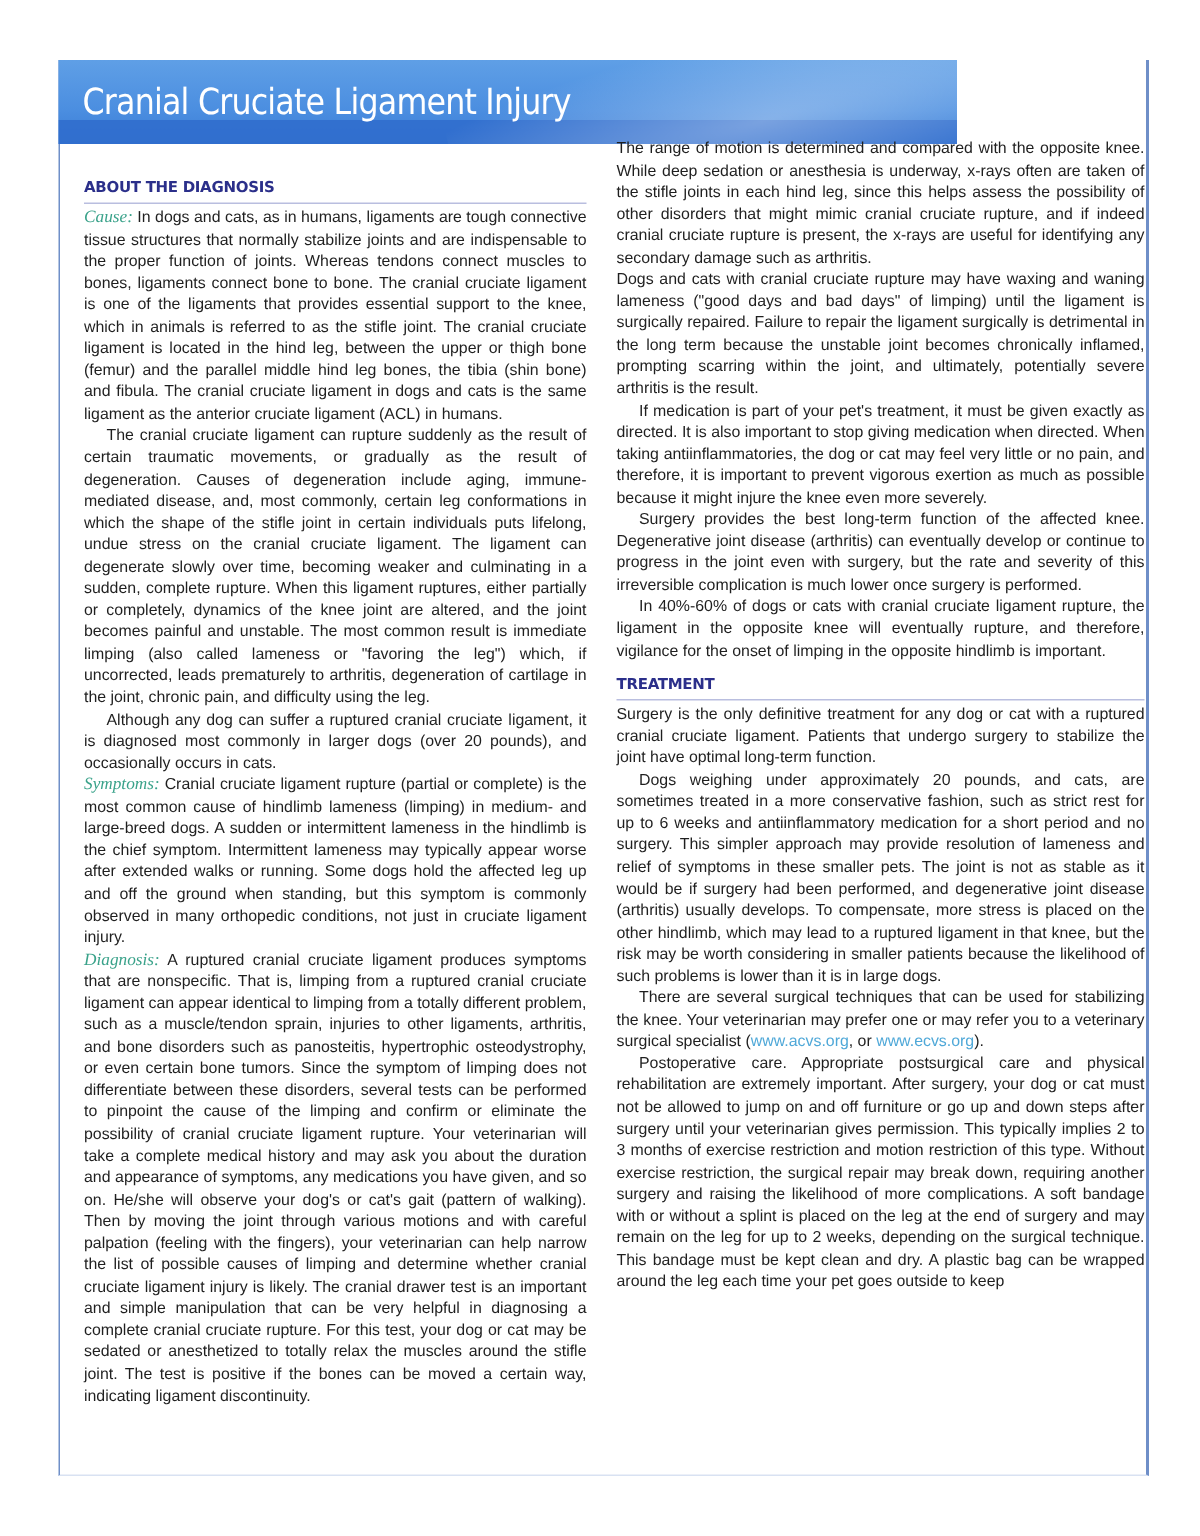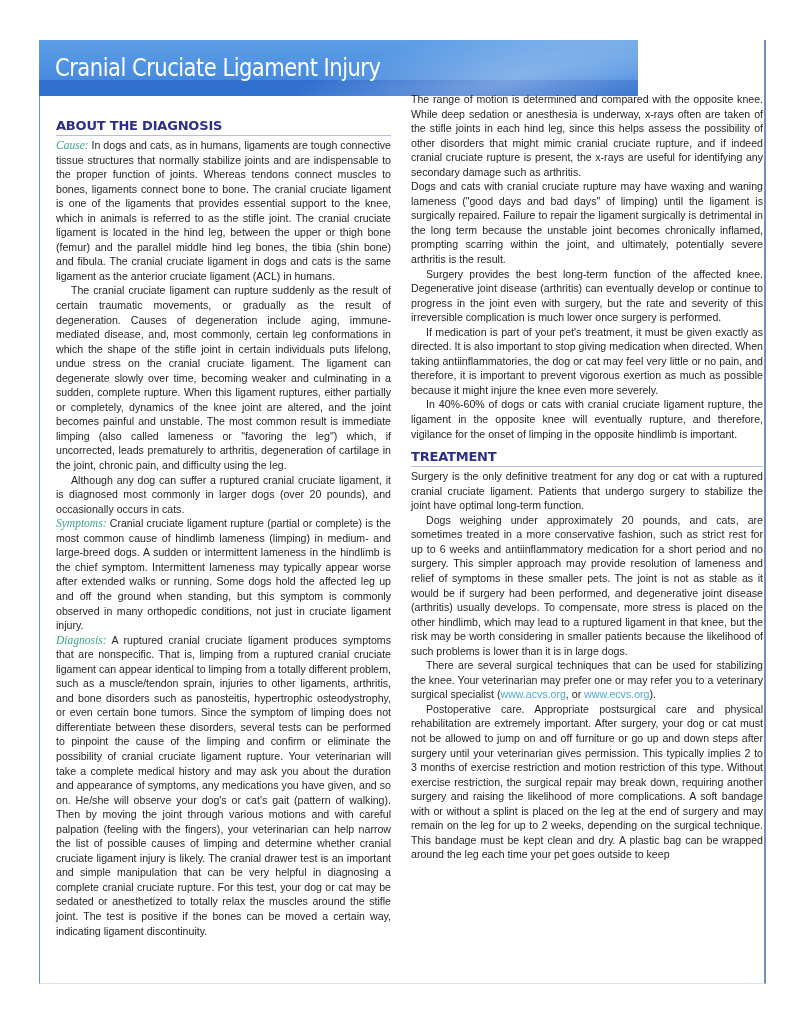--- a/index.html
+++ b/index.html
@@ -28,21 +28,21 @@
     font-family: "DejaVu Sans", sans-serif; letter-spacing: -0.6px; z-index: 2; font-weight: normal;
     transform: scaleX(0.88); transform-origin: left center;
   }
   .col {
     position: absolute; top: 92px; font-family: "Liberation Sans", sans-serif;
     font-size: 10.6px; line-height: 14.55px; color: #1f1f1f; text-align: justify;
   }
   .col-left { left: 56px; width: 335px; top: 118px; }
   .col-right { left: 411px; width: 352px; }
   .section-heading {
-    font-family: "DejaVu Sans", sans-serif; font-weight: bold; color: #2b2f8a; font-size: 13px;
+    font-family: "DejaVu Sans", sans-serif; font-weight: bold; color: #2b2f8a; font-size: 10px;
     letter-spacing: -0.2px; border-bottom: 1px solid #b9bedf; padding-bottom: 1px; margin: 0 0 2px 0;
     line-height: 16px;
   }
   p { margin: 0; }
   .indent { text-indent: 15px; }
   .lead {
     font-family: Liberation Serif, serif; font-style: italic; color: #3aa28a; font-size: 11.5px;
   }
   .gap { }
   .gap-s { margin-top: 8px; }
@@ -67,22 +67,22 @@
   <p><span class="lead">Cause:</span><span> In dogs and cats, as in humans, ligaments are tough connective tissue structures that normally stabilize joints and are indispensable to the proper function of joints. Whereas tendons connect muscles to bones, ligaments connect bone to bone. The cranial cruciate ligament is one of the ligaments that provides essential support to the knee, which in animals is referred to as the stifle joint. The cranial cruciate ligament is located in the hind leg, between the upper or thigh bone (femur) and the parallel middle hind leg bones, the tibia (shin bone) and fibula. The cranial cruciate ligament in dogs and cats is the same ligament as the anterior cruciate ligament (ACL) in humans.</span></p>
   <p class="indent">The cranial cruciate ligament can rupture suddenly as the result of certain traumatic movements, or gradually as the result of degeneration. Causes of degeneration include aging, immune-mediated disease, and, most commonly, certain leg conformations in which the shape of the stifle joint in certain individuals puts lifelong, undue stress on the cranial cruciate ligament. The ligament can degenerate slowly over time, becoming weaker and culminating in a sudden, complete rupture. When this ligament ruptures, either partially or completely, dynamics of the knee joint are altered, and the joint becomes painful and unstable. The most common result is immediate limping (also called lameness or "favoring the leg") which, if uncorrected, leads prematurely to arthritis, degeneration of cartilage in the joint, chronic pain, and difficulty using the leg.</p>
   <p class="indent">Although any dog can suffer a ruptured cranial cruciate ligament, it is diagnosed most commonly in larger dogs (over 20 pounds), and occasionally occurs in cats.</p>
   <p class="gap"><span class="lead">Symptoms:</span><span> Cranial cruciate ligament rupture (partial or complete) is the most common cause of hindlimb lameness (limping) in medium- and large-breed dogs. A sudden or intermittent lameness in the hindlimb is the chief symptom. Intermittent lameness may typically appear worse after extended walks or running. Some dogs hold the affected leg up and off the ground when standing, but this symptom is commonly observed in many orthopedic conditions, not just in cruciate ligament injury.</span></p>
   <p class="gap"><span class="lead">Diagnosis:</span><span> A ruptured cranial cruciate ligament produces symptoms that are nonspecific. That is, limping from a ruptured cranial cruciate ligament can appear identical to limping from a totally different problem, such as a muscle/tendon sprain, injuries to other ligaments, arthritis, and bone disorders such as panosteitis, hypertrophic osteodystrophy, or even certain bone tumors. Since the symptom of limping does not differentiate between these disorders, several tests can be performed to pinpoint the cause of the limping and confirm or eliminate the possibility of cranial cruciate ligament rupture. Your veterinarian will take a complete medical history and may ask you about the duration and appearance of symptoms, any medications you have given, and so on. He/she will observe your dog's or cat's gait (pattern of walking). Then by moving the joint through various motions and with careful palpation (feeling with the fingers), your veterinarian can help narrow the list of possible causes of limping and determine whether cranial cruciate ligament injury is likely. The cranial drawer test is an important and simple manipulation that can be very helpful in diagnosing a complete cranial cruciate rupture. For this test, your dog or cat may be sedated or anesthetized to totally relax the muscles around the stifle joint. The test is positive if the bones can be moved a certain way, indicating ligament discontinuity.</span></p>
 </div>
 
 <div class="col col-right">
   <p>The range of motion is determined and compared with the opposite knee. While deep sedation or anesthesia is underway, x-rays often are taken of the stifle joints in each hind leg, since this helps assess the possibility of other disorders that might mimic cranial cruciate rupture, and if indeed cranial cruciate rupture is present, the x-rays are useful for identifying any secondary damage such as arthritis.</p>
   <p>Dogs and cats with cranial cruciate rupture may have waxing and waning lameness ("good days and bad days" of limping) until the ligament is surgically repaired. Failure to repair the ligament surgically is detrimental in the long term because the unstable joint becomes chronically inflamed, prompting scarring within the joint, and ultimately, potentially severe arthritis is the result.</p>
+  <p class="indent">If medication is part of your pet's treatment, it must be given exactly as directed. It is also important to stop giving medication when directed. When taking antiinflammatories, the dog or cat may feel very little or no pain, and therefore, it is important to prevent vigorous exertion as much as possible because it might injure the knee even more severely.</p>
   <p class="indent">Surgery provides the best long-term function of the affected knee. Degenerative joint disease (arthritis) can eventually develop or continue to progress in the joint even with surgery, but the rate and severity of this irreversible complication is much lower once surgery is performed.</p>
-  <p class="indent">If medication is part of your pet's treatment, it must be given exactly as directed. It is also important to stop giving medication when directed. When taking antiinflammatories, the dog or cat may feel very little or no pain, and therefore, it is important to prevent vigorous exertion as much as possible because it might injure the knee even more severely.</p>
   <p class="indent">In 40%-60% of dogs or cats with cranial cruciate ligament rupture, the ligament in the opposite knee will eventually rupture, and therefore, vigilance for the onset of limping in the opposite hindlimb is important.</p>
   <h2 class="section-heading gap-s">TREATMENT</h2>
   <p>Surgery is the only definitive treatment for any dog or cat with a ruptured cranial cruciate ligament. Patients that undergo surgery to stabilize the joint have optimal long-term function.</p>
   <p class="indent">Dogs weighing under approximately 20 pounds, and cats, are sometimes treated in a more conservative fashion, such as strict rest for up to 6 weeks and antiinflammatory medication for a short period and no surgery. This simpler approach may provide resolution of lameness and relief of symptoms in these smaller pets. The joint is not as stable as it would be if surgery had been performed, and degenerative joint disease (arthritis) usually develops. To compensate, more stress is placed on the other hindlimb, which may lead to a ruptured ligament in that knee, but the risk may be worth considering in smaller patients because the likelihood of such problems is lower than it is in large dogs.</p>
   <p class="indent"><span>There are several surgical techniques that can be used for stabilizing the knee. Your veterinarian may prefer one or may refer you to a veterinary surgical specialist (</span><span class="link">www.acvs.org</span><span>, or </span><span class="link">www.ecvs.org</span><span>).</span></p>
   <p class="indent">Postoperative care. Appropriate postsurgical care and physical rehabilitation are extremely important. After surgery, your dog or cat must not be allowed to jump on and off furniture or go up and down steps after surgery until your veterinarian gives permission. This typically implies 2 to 3 months of exercise restriction and motion restriction of this type. Without exercise restriction, the surgical repair may break down, requiring another surgery and raising the likelihood of more complications. A soft bandage with or without a splint is placed on the leg at the end of surgery and may remain on the leg for up to 2 weeks, depending on the surgical technique. This bandage must be kept clean and dry. A plastic bag can be wrapped around the leg each time your pet goes outside to keep</p>
 </div>
 
 <div class="footer">
   <span class="it">From Cohn and Côté: </span><span>Clinical Veterinary Advisor, </span><span class="it">4th edition. Copyright © 2020 by Elsevier Inc. All rights reserved.</span>

